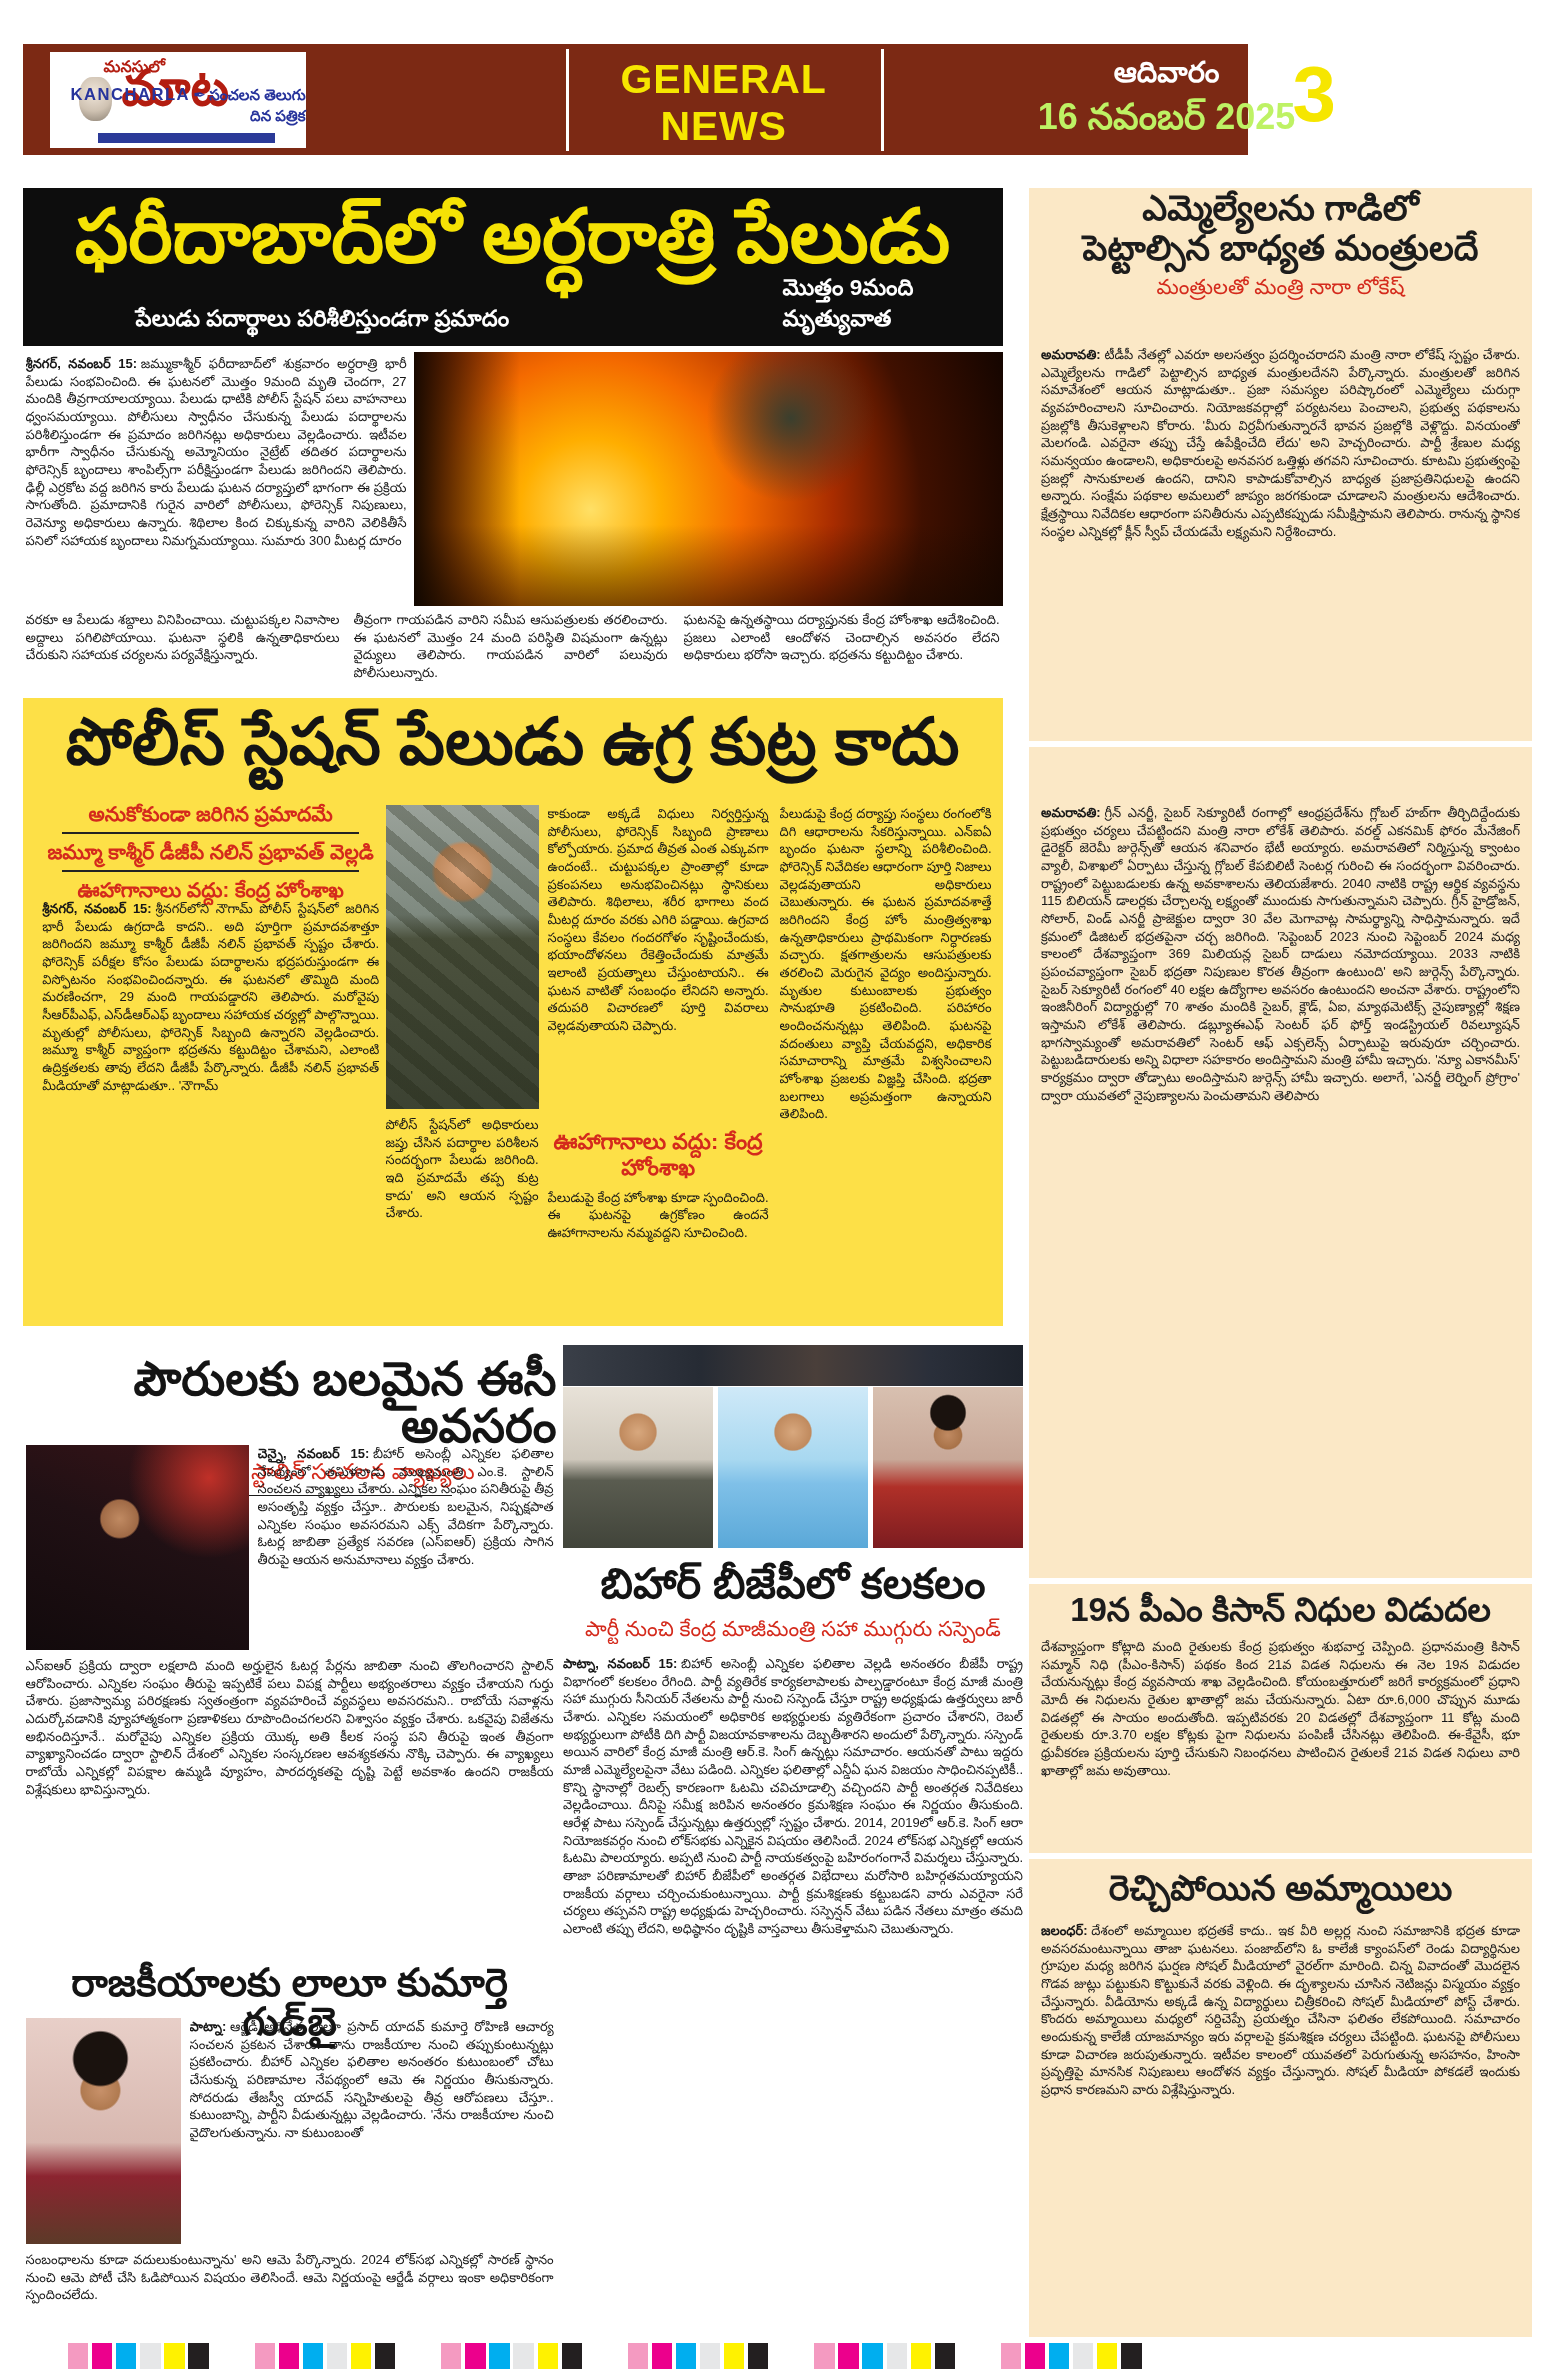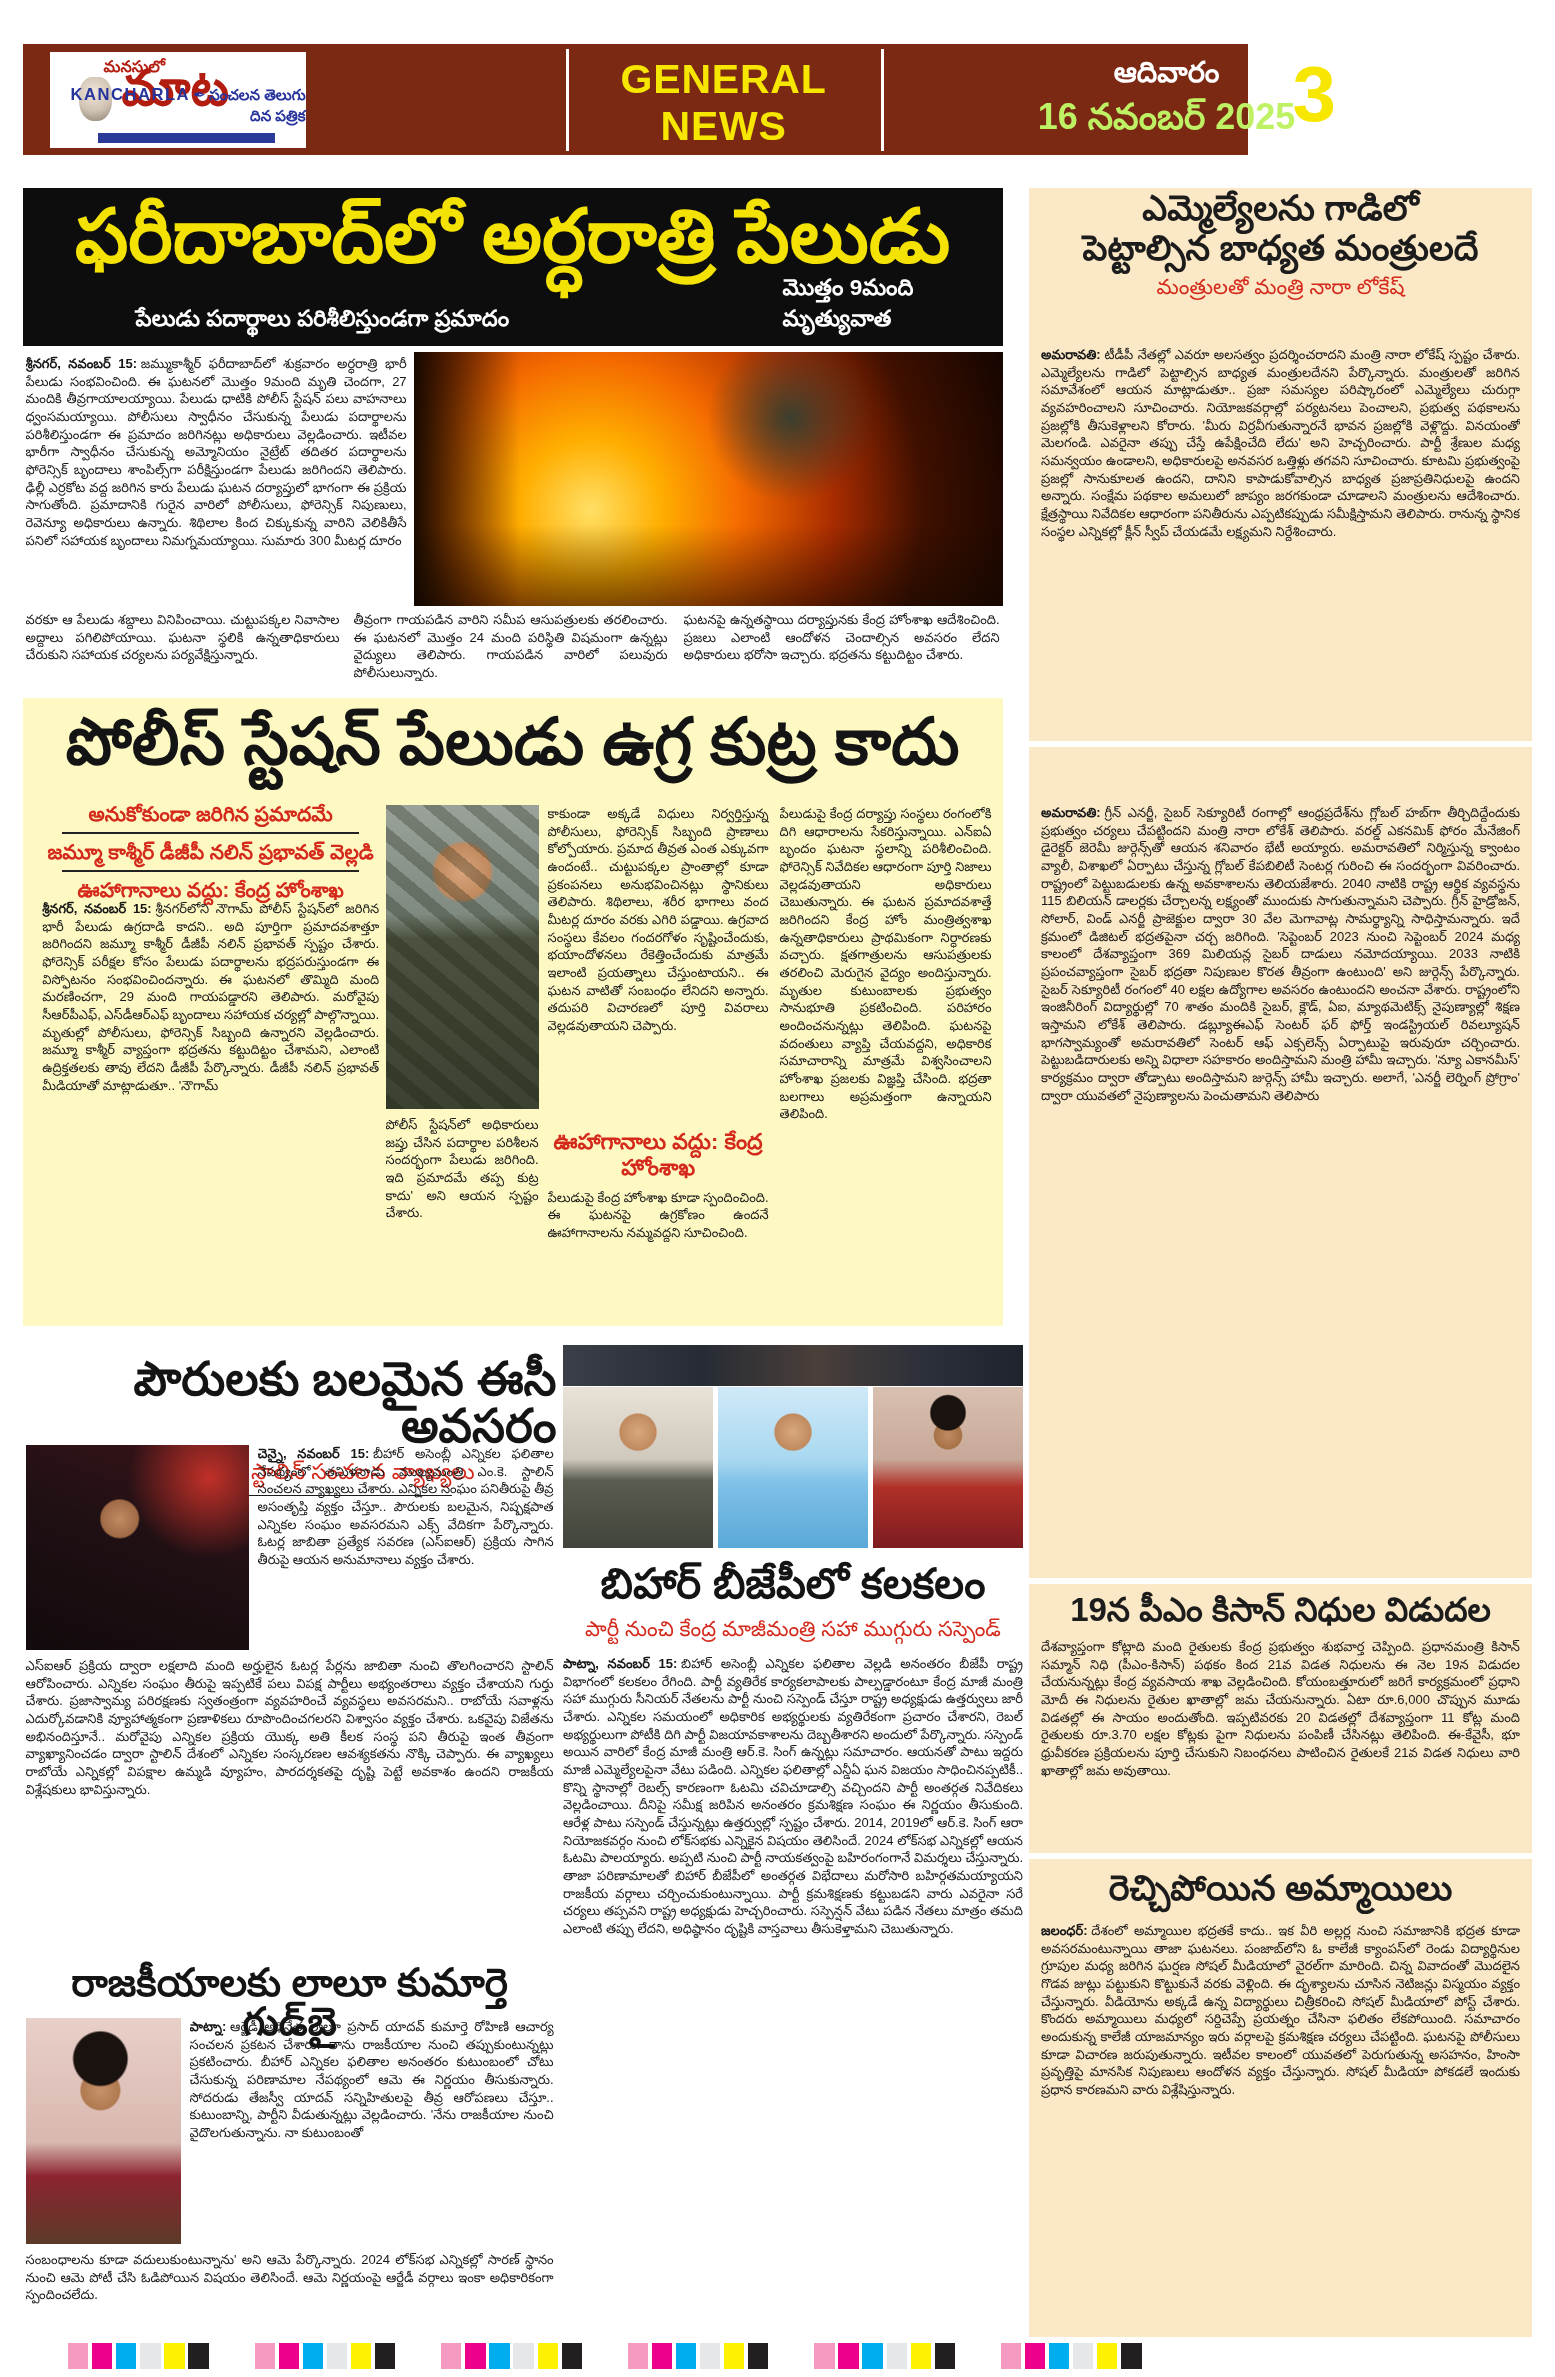--- a/index.html
+++ b/index.html
@@ -24,21 +24,21 @@
 .sec-te{color:#ffffff;font-weight:bold;font-size:35px;margin-top:7.5px}
 .mh-day{color:#ffffff;font-weight:bold;font-size:29px}
 .mh-date{color:#bef264;font-weight:bold;font-size:36px}
 .mh-page{color:#f6e600;font-weight:bold;font-size:78px;line-height:1}
 
 .band{background:#0d0d0d}
 .band-h{color:#f5e205;font-weight:bold;font-size:75px;text-align:center;line-height:1.05}
 .band-sub{color:#ffffff;font-weight:bold;font-size:22.6px}
 .fire{background:linear-gradient(90deg,rgba(10,5,0,.92) 0%,rgba(10,5,0,0) 18%),linear-gradient(0deg,rgba(20,8,0,.55) 0%,rgba(0,0,0,0) 32%),radial-gradient(circle at 64% 26%,#3a3f2e 0%,rgba(0,0,0,0) 20%),radial-gradient(circle at 30% 62%,#ffe066 0%,#ffae00 16%,#f46a00 34%,#a82c00 55%,#401000 75%,#140500 100%);background-color:#140500}
 
-.peach{background:#fef9c3}
+.peach{background:#fde047}
 .a2-h{color:#141414;font-weight:bold;font-size:65px;text-align:center;line-height:1}
 .a2-sub{color:#d42a1c;font-weight:bold;font-size:20.3px;text-align:center;line-height:1.2}
 .a2-rule{background:#222;height:1.5px;width:88%;margin:6px auto}
 .officer{background:repeating-linear-gradient(40deg,rgba(25,30,12,.28) 0 12px,rgba(0,0,0,0) 12px 25.6px),radial-gradient(circle at 50% 22%,#d9a47c 0%,#c08a5e 11%,rgba(0,0,0,0) 12.5%),linear-gradient(180deg,#9aa29a 0%,#7f8a80 36%,#4c523e 44%,#3c4232 100%)}
 
 .h3{color:#141414;font-weight:bold;font-size:47px;text-align:right;line-height:1}
 .h4{color:#141414;font-weight:bold;font-size:39px;text-align:center;line-height:1}
 .h5{color:#141414;font-weight:bold;font-size:42px;text-align:center;line-height:1}
 .hr1{color:#1c1c1c;font-weight:bold;font-size:35px;text-align:center;line-height:1.15}
 .hr2{color:#1c1c1c;font-weight:bold;font-size:33px;text-align:center;line-height:1.1}

